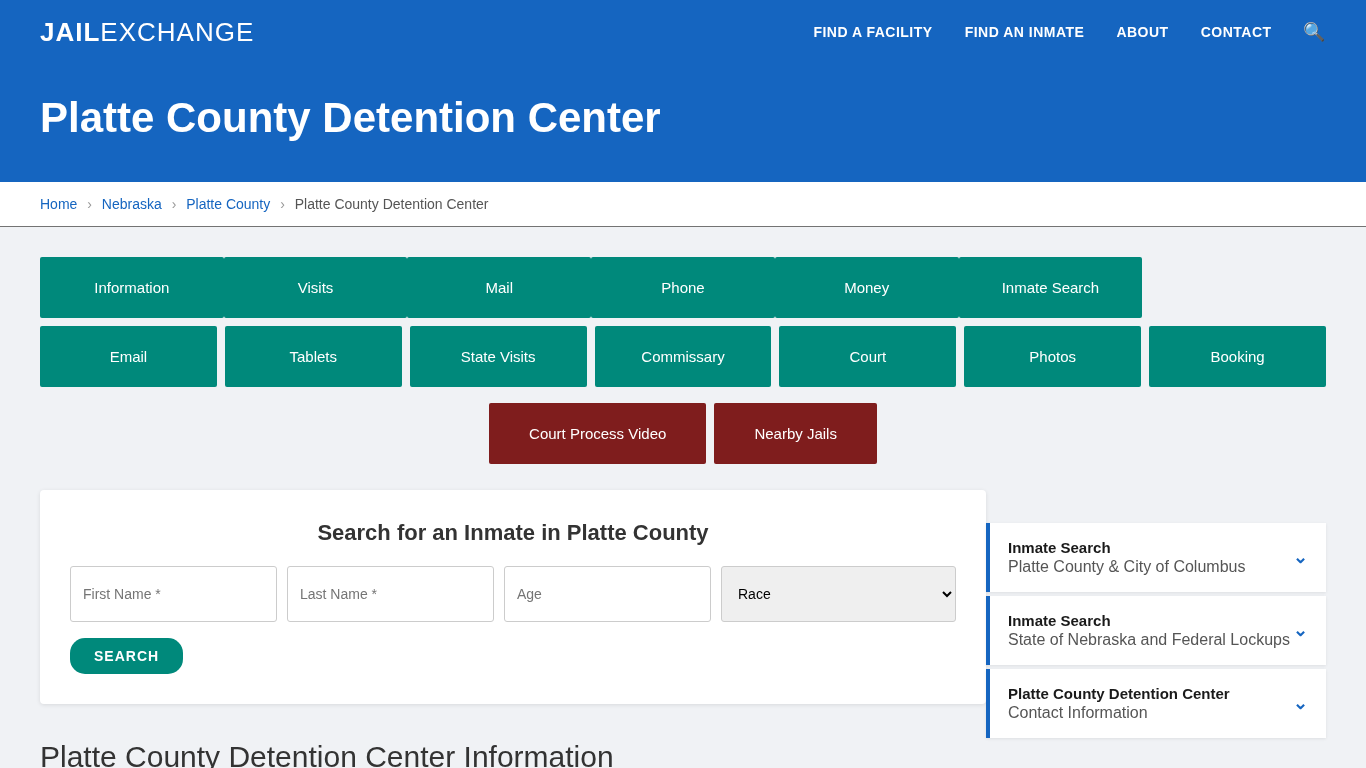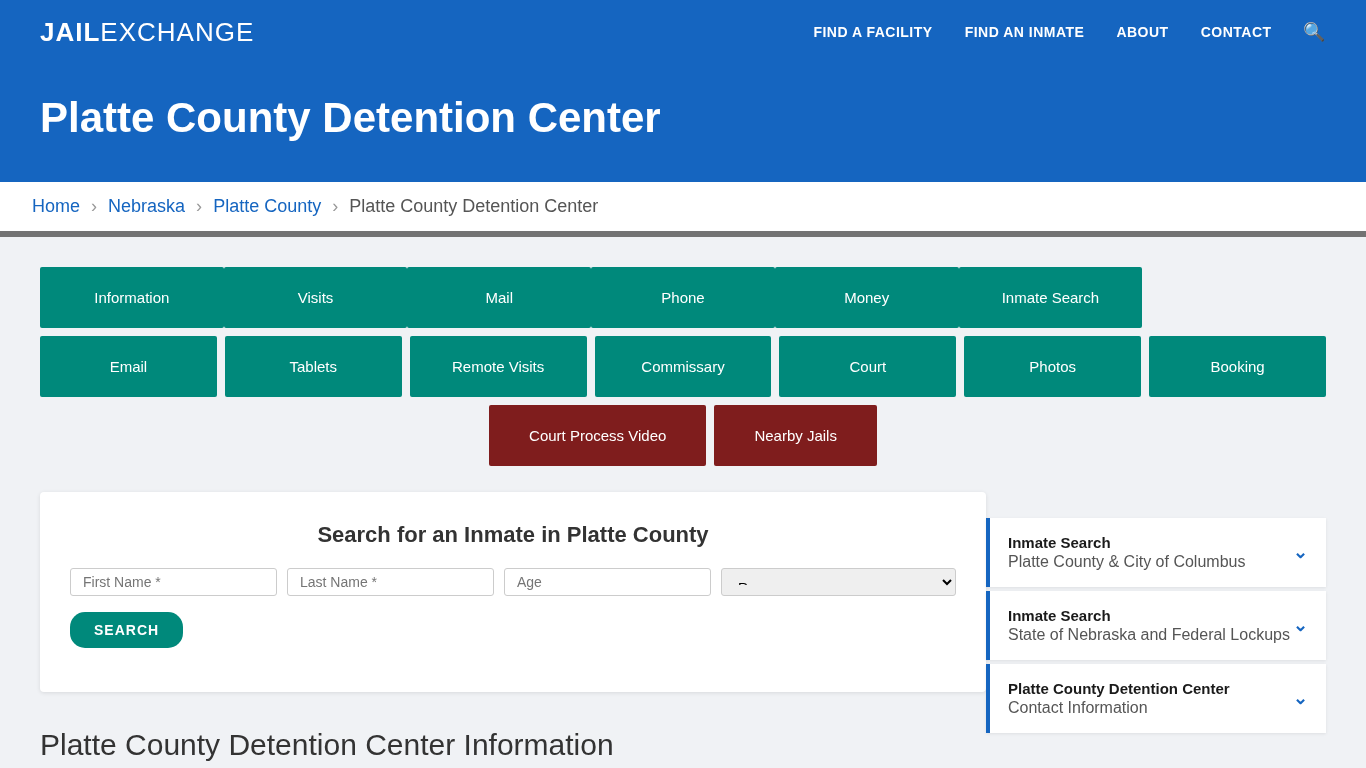--- a/index.html
+++ b/index.html
@@ -50,23 +50,23 @@
     }
     .hero h1 {
       color: #fff;
       font-size: 42px;
       font-weight: 800;
     }
 
     
     .breadcrumb {
       background: #fff;
-      padding: 14px 32px;
-      font-size: 18px;
-      border-bottom: 6px solid #737373;
+      padding: 14px 40px;
+      font-size: 14px;
+      border-bottom: 1px solid #737373;
     }
     .breadcrumb a {
       color: #1565c0;
       text-decoration: none;
       cursor: pointer;
     }
     .breadcrumb .sep {
       margin: 0 6px;
       color: #999;
     }
@@ -85,21 +85,21 @@
     .btn-grid {
       display: grid;
       grid-template-columns: repeat(7, 1fr);
       gap: 0;
       margin-bottom: 8px;
     }
     .btn-grid-row2 {
       display: grid;
       grid-template-columns: repeat(7, 1fr);
       gap: 8px;
-      margin-bottom: 8px;
+      margin-bottom: 16px;
     }
     .btn-grid-row3 {
       display: flex;
       justify-content: center;
       gap: 8px;
       margin-bottom: 24px;
     }
     .grid-btn {
       background: #00897b;
       color: #fff;
@@ -150,21 +150,21 @@
       display: flex;
       gap: 10px;
       margin-bottom: 16px;
     }
     .search-fields input, .search-fields select {
       border: 1px solid #ccc;
       border-radius: 3px;
       padding: 10px 12px;
       font-size: 14px;
       flex: 1;
-      height: 28px;
+      height: 56px;
     }
     .search-fields select {
       flex: 1.2;
     }
     .search-btn {
       background: #00897b;
       color: #fff;
       border: none;
       padding: 10px 24px;
       font-size: 14px;
@@ -252,21 +252,21 @@
     <button class="grid-btn">Visits</button>
     <button class="grid-btn">Mail</button>
     <button class="grid-btn">Phone</button>
     <button class="grid-btn">Money</button>
     <button class="grid-btn">Inmate Search</button>
   </div>
 
   <div class="btn-grid-row2">
     <button class="grid-btn">Email</button>
     <button class="grid-btn">Tablets</button>
-    <button class="grid-btn">Remote Visits</button>
+    <button class="grid-btn">State Visits</button>
     <button class="grid-btn">Commissary</button>
     <button class="grid-btn">Court</button>
     <button class="grid-btn">Photos</button>
     <button class="grid-btn">Booking</button>
   </div>
 
   <div class="btn-grid-row3">
     <button class="grid-btn-row3">Court Process Video</button>
     <button class="grid-btn-row3">Nearby Jails</button>
   </div>

